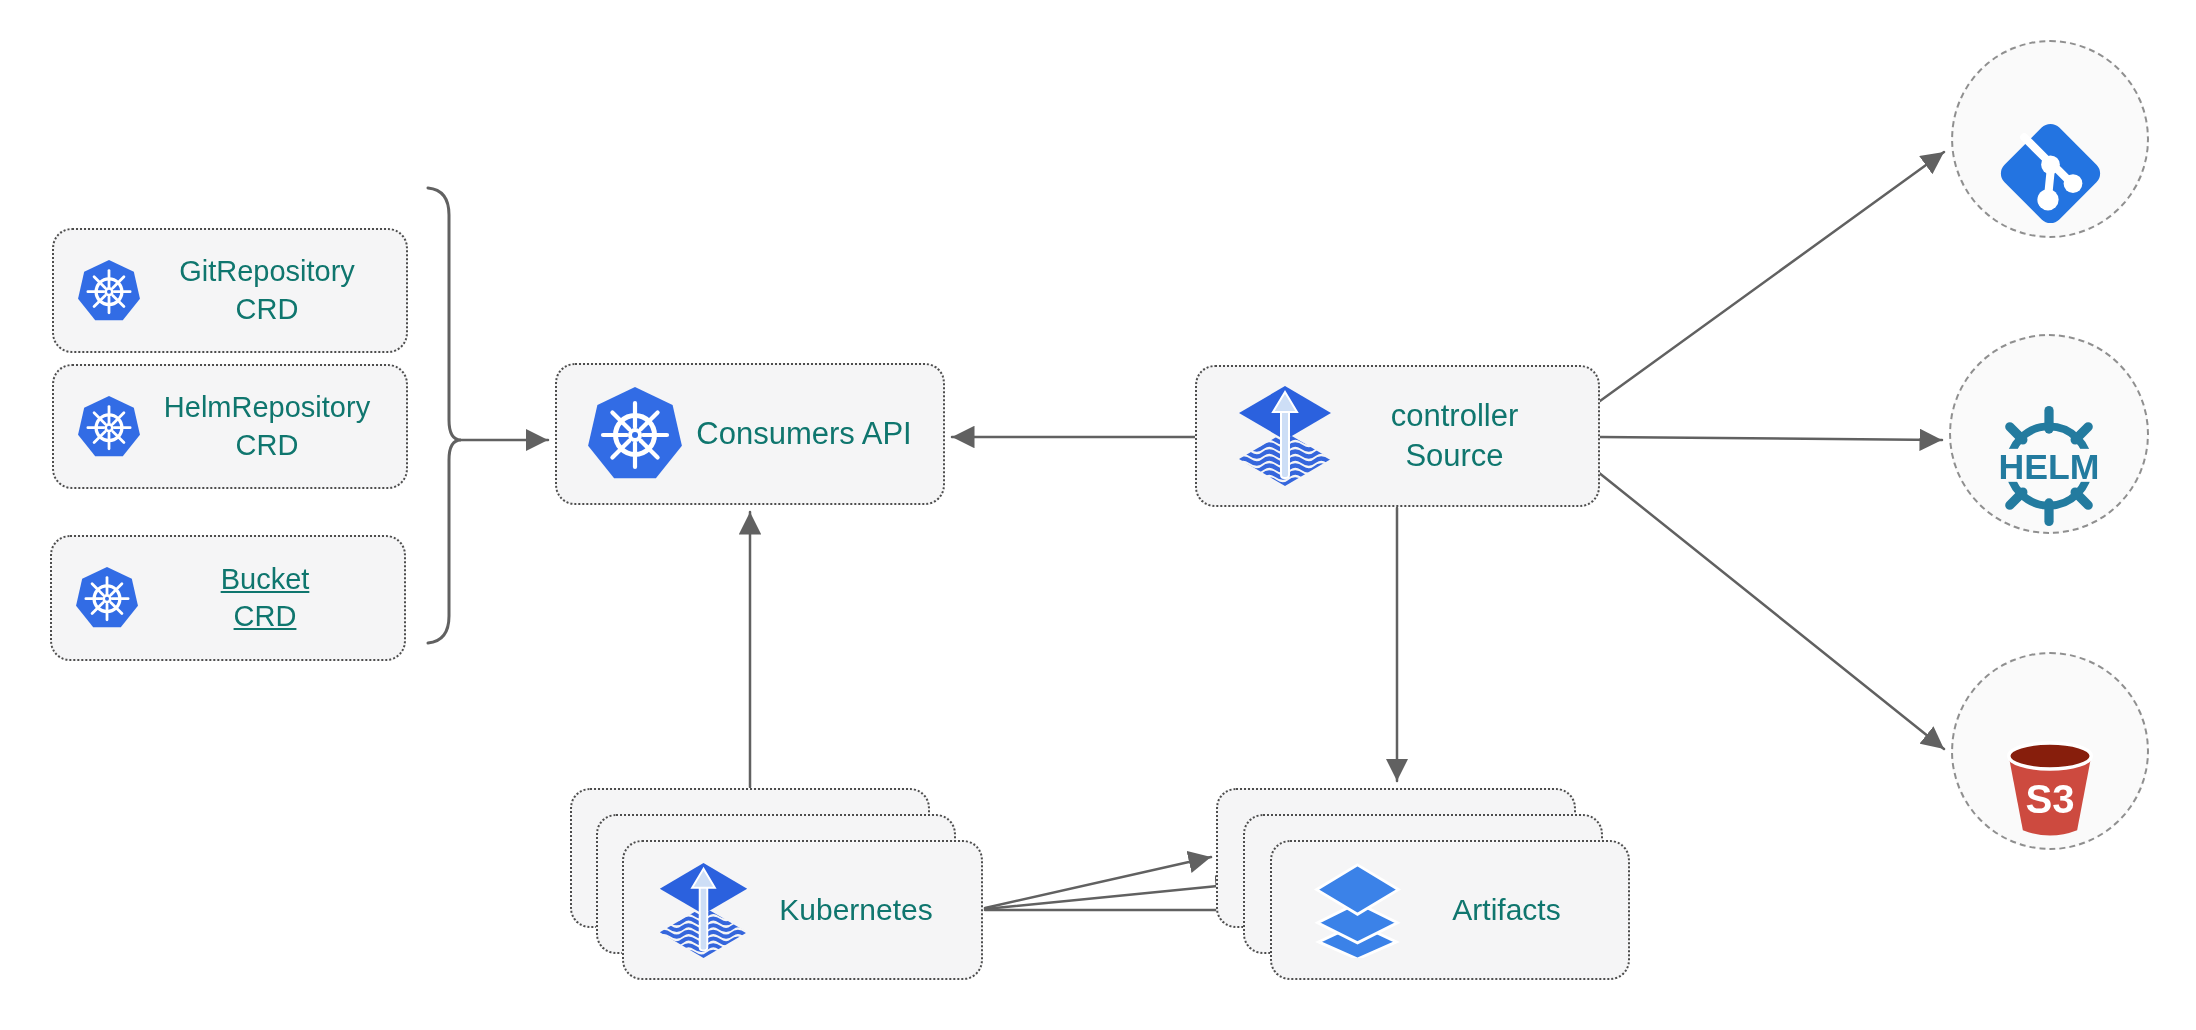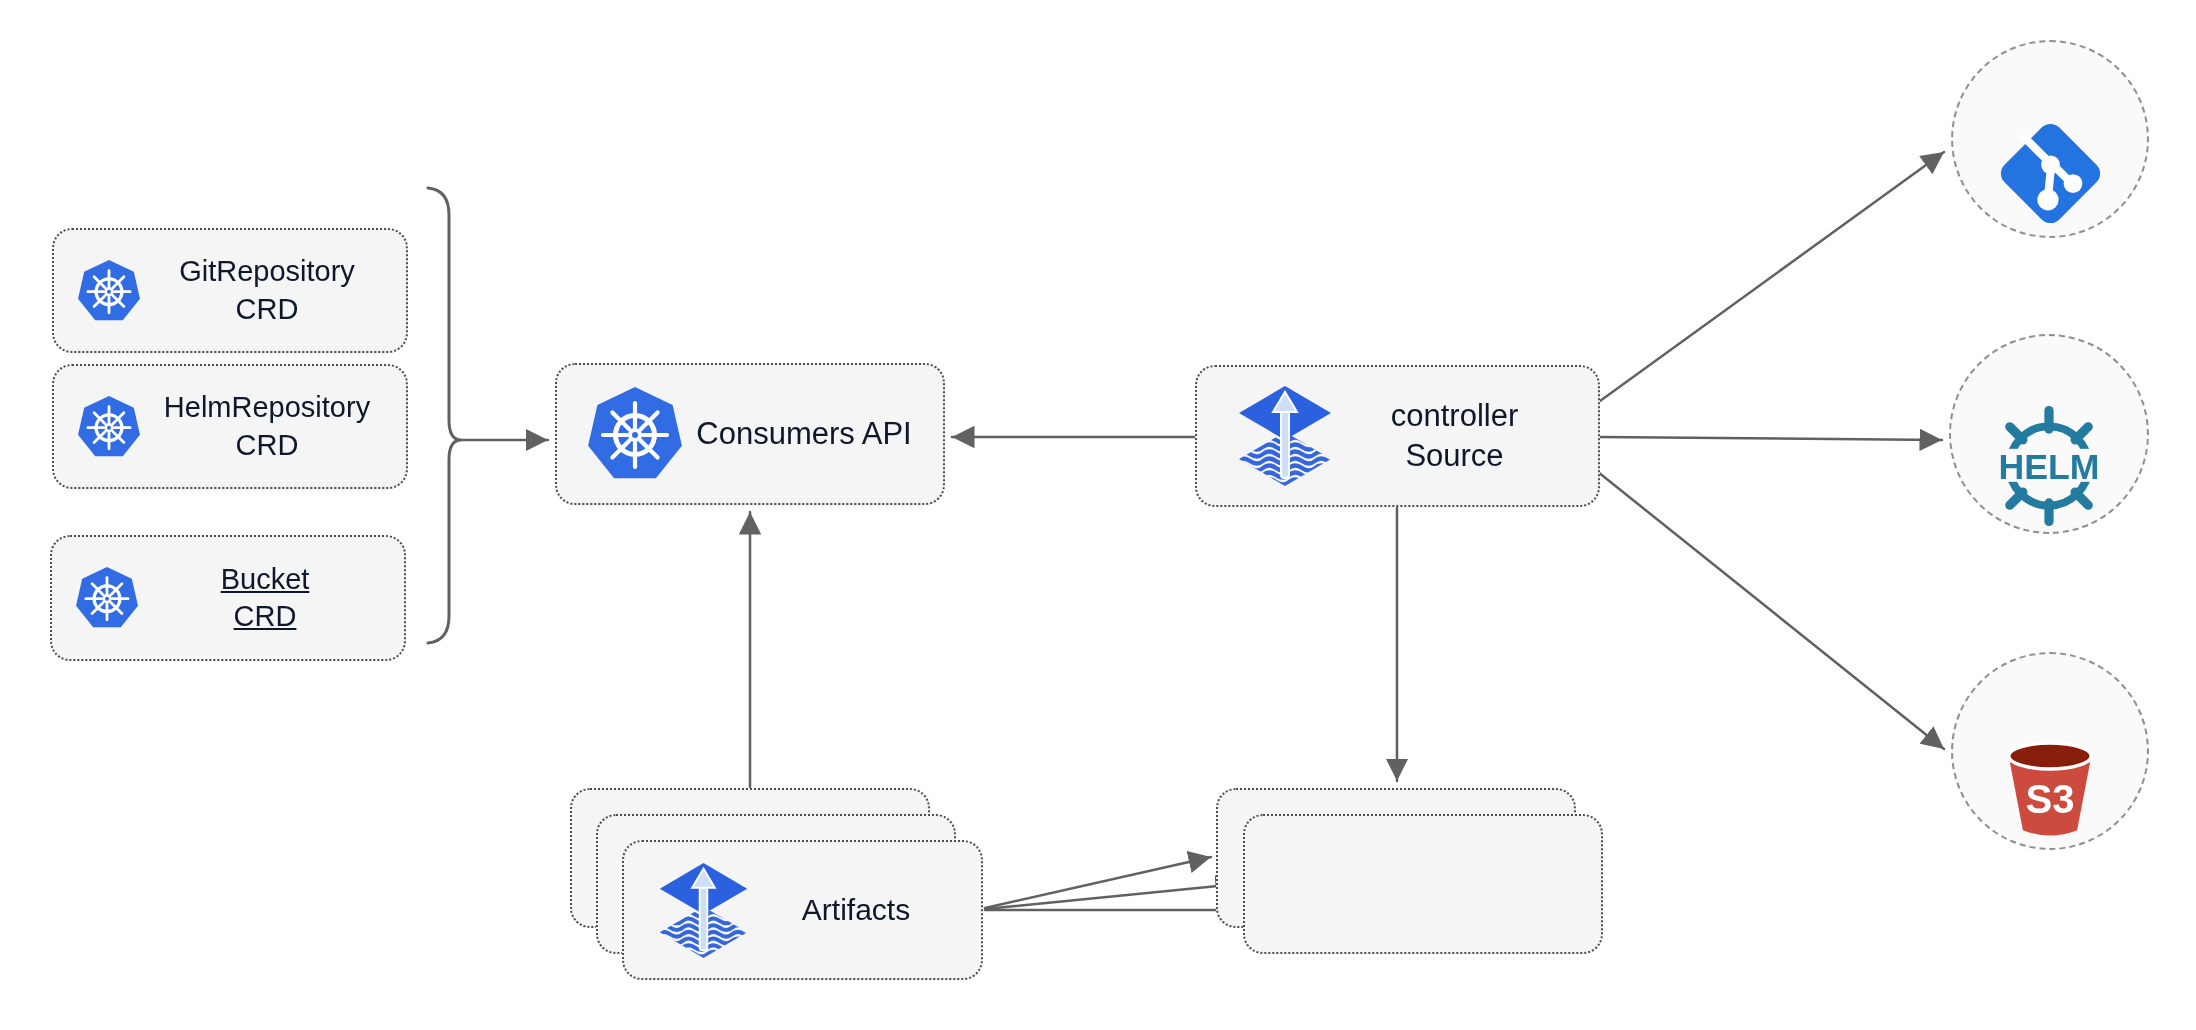--- a/index.html
+++ b/index.html
@@ -1,18 +1,18 @@
 <!DOCTYPE html>
 <html><head>
 <meta charset="utf-8">
 <style>
   html,body{margin:0;padding:0;background:#ffffff;}
   #canvas{
     position:relative;width:2196px;height:1030px;background:#ffffff;
-    font-family:"Liberation Sans", sans-serif;color:#0f172a;overflow:hidden;
+    font-family:"Liberation Sans", sans-serif;color:#0f766e;overflow:hidden;
   }
   .wires{position:absolute;left:0;top:0;width:2196px;height:1030px;pointer-events:none;}
   .node{
     position:absolute;display:flex;align-items:center;
     background:#f5f5f6;border:2.5px dotted #4d4d4d;border-radius:20px;
     box-sizing:border-box;
   }
   .stack-layer{
     position:absolute;background:#f5f5f6;border:2.5px dotted #4d4d4d;
     border-radius:20px;box-sizing:border-box;
@@ -199,25 +199,35 @@
           <path d="M2,82 q6,-5 13,0 t13,0 t13,0 t13,0 t13,0 t13,0 t13,0 t13,0"></path>
           <path d="M2,89 q6,-5 13,0 t13,0 t13,0 t13,0 t13,0 t13,0 t13,0 t13,0"></path>
           <path d="M2,96 q6,-5 13,0 t13,0 t13,0 t13,0 t13,0 t13,0 t13,0 t13,0"></path>
         </g>
         <g fill="#CDDEF6" stroke="#ffffff" stroke-width="2">
           <rect x="46" y="22" width="8" height="70" rx="3"></rect>
           <polygon points="50,6 38,26 62,26"></polygon>
         </g>
       </svg>
     </span>
-    <span class="label" style="margin-right:20px;">Artifacts</span>
+    <span class="label" style="margin-right:20px;">Kubernetes</span>
   </div>
 
   <div class="stack-layer" style="left:1216px;top:788px;width:360px;height:140px;"></div>
   <div class="stack-layer" style="left:1243px;top:814px;width:360px;height:140px;"></div>
+  <div class="node mid" style="left:1270px;top:840px;width:360px;height:140px;">
+    <span class="icon" style="width:95px;height:95px;margin-left:38px;">
+      <svg viewBox="0 0 100 100" width="95" height="95">
+        <polygon points="50,64 91,83 50,101 9,83" fill="#3B82E8" stroke="#ffffff" stroke-width="3"></polygon>
+        <polygon points="50,42 92,63 50,84 8,63" fill="#3B82E8" stroke="#ffffff" stroke-width="3"></polygon>
+        <polygon points="50,2 93,28 50,54 7,28" fill="#3B82E8" stroke="#ffffff" stroke-width="3"></polygon>
+      </svg>
+    </span>
+    <span class="label" style="margin-right:20px;">Artifacts</span>
+  </div>
 
   <div class="endpoint" style="left:1951px;top:40px;width:198px;height:198px;">
     <span class="icon" style="width:125px;height:125px;">
       <svg viewBox="0 0 100 100" width="125" height="125">
         <g transform="rotate(45 50 50)">
             <rect x="19" y="19" width="62" height="62" rx="10" fill="#2374E1"></rect>
           </g>
         <g stroke="#ffffff" stroke-width="6.5" stroke-linecap="round">
           <line x1="29" y1="21" x2="46" y2="38"></line>
           <line x1="50" y1="49" x2="48.5" y2="64"></line>

